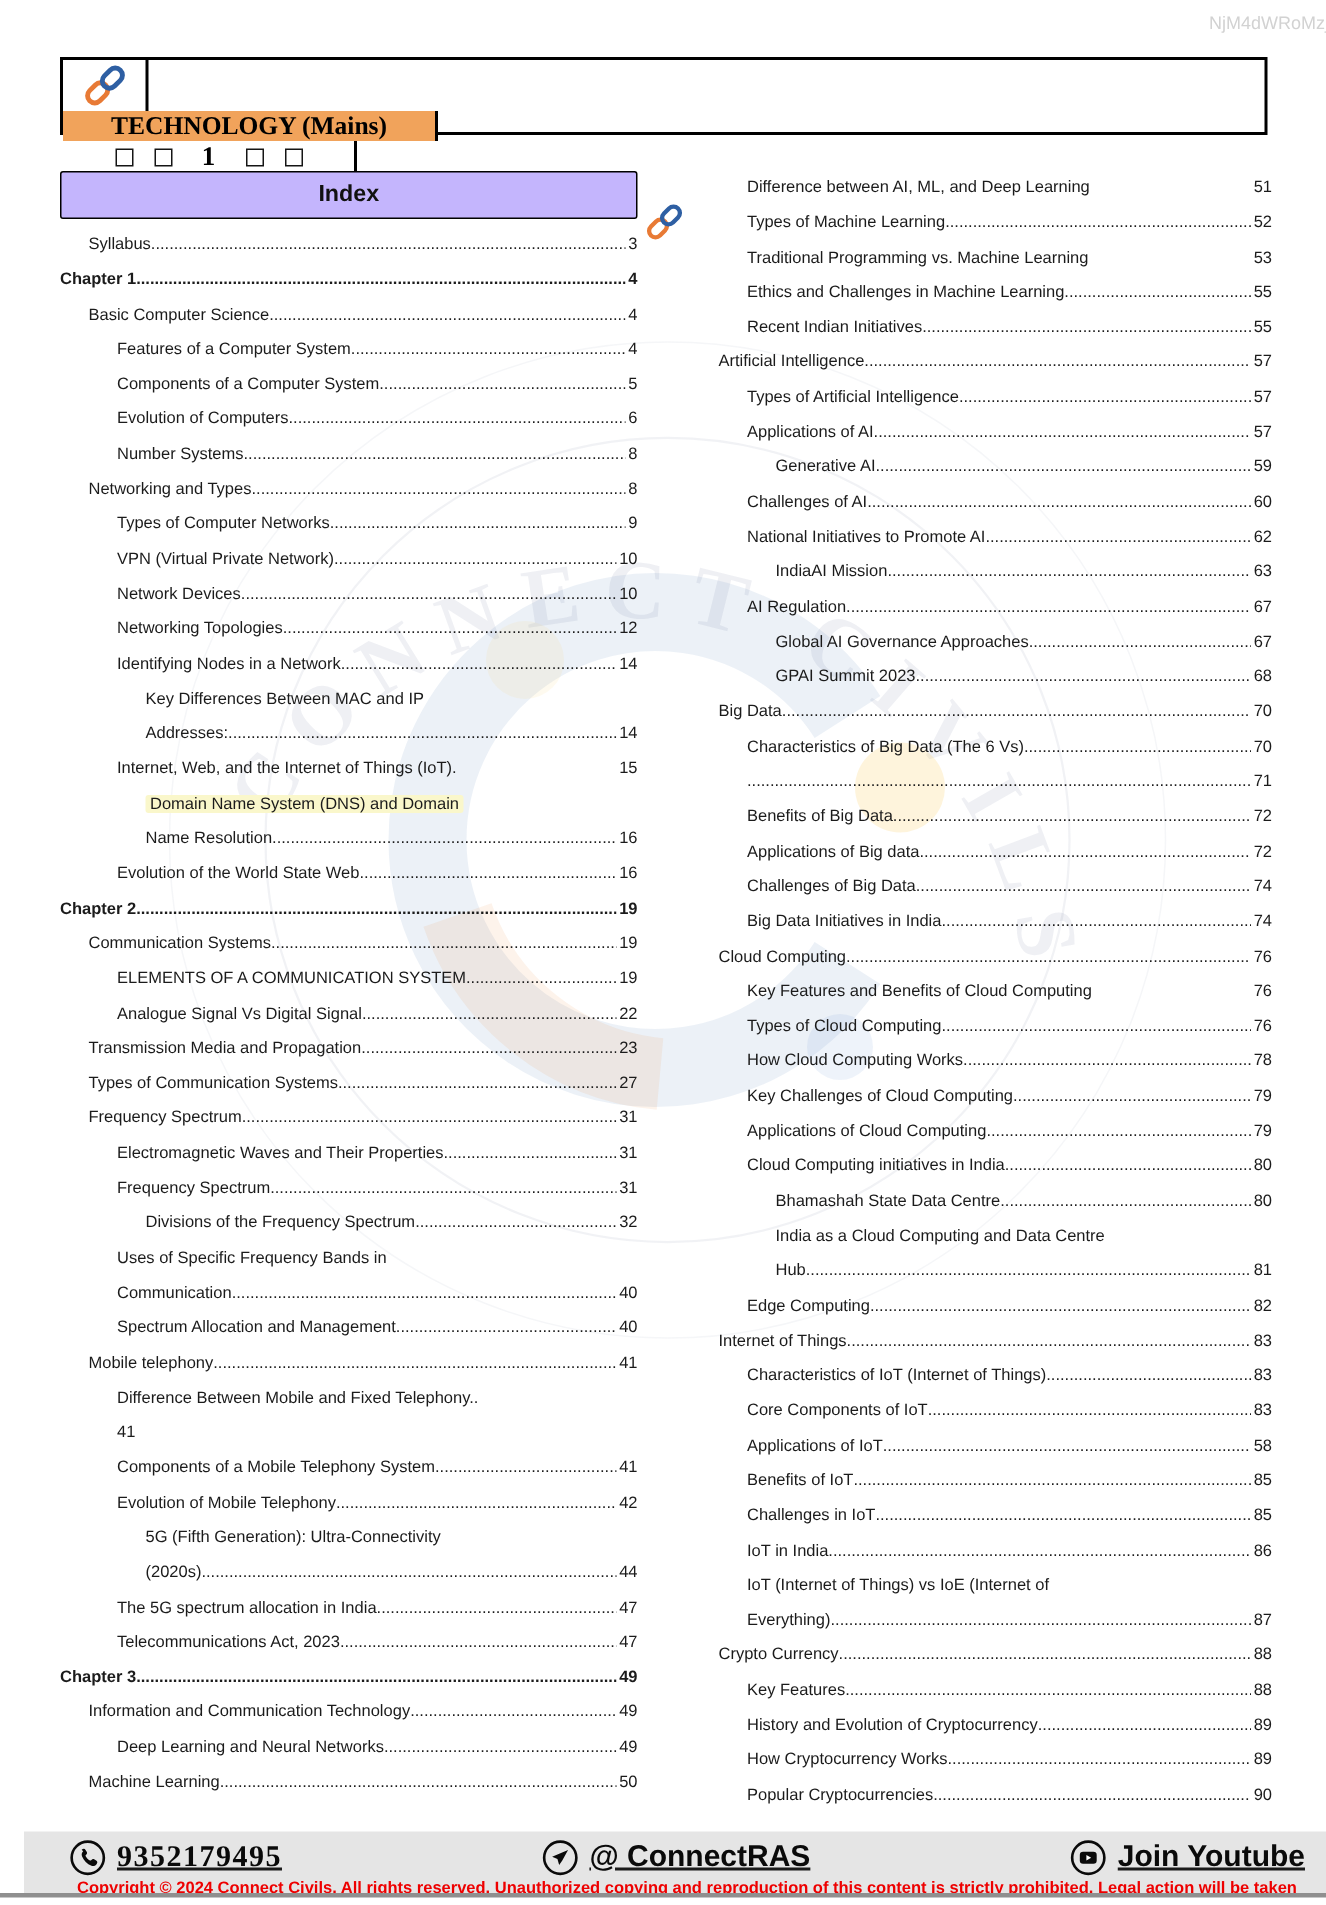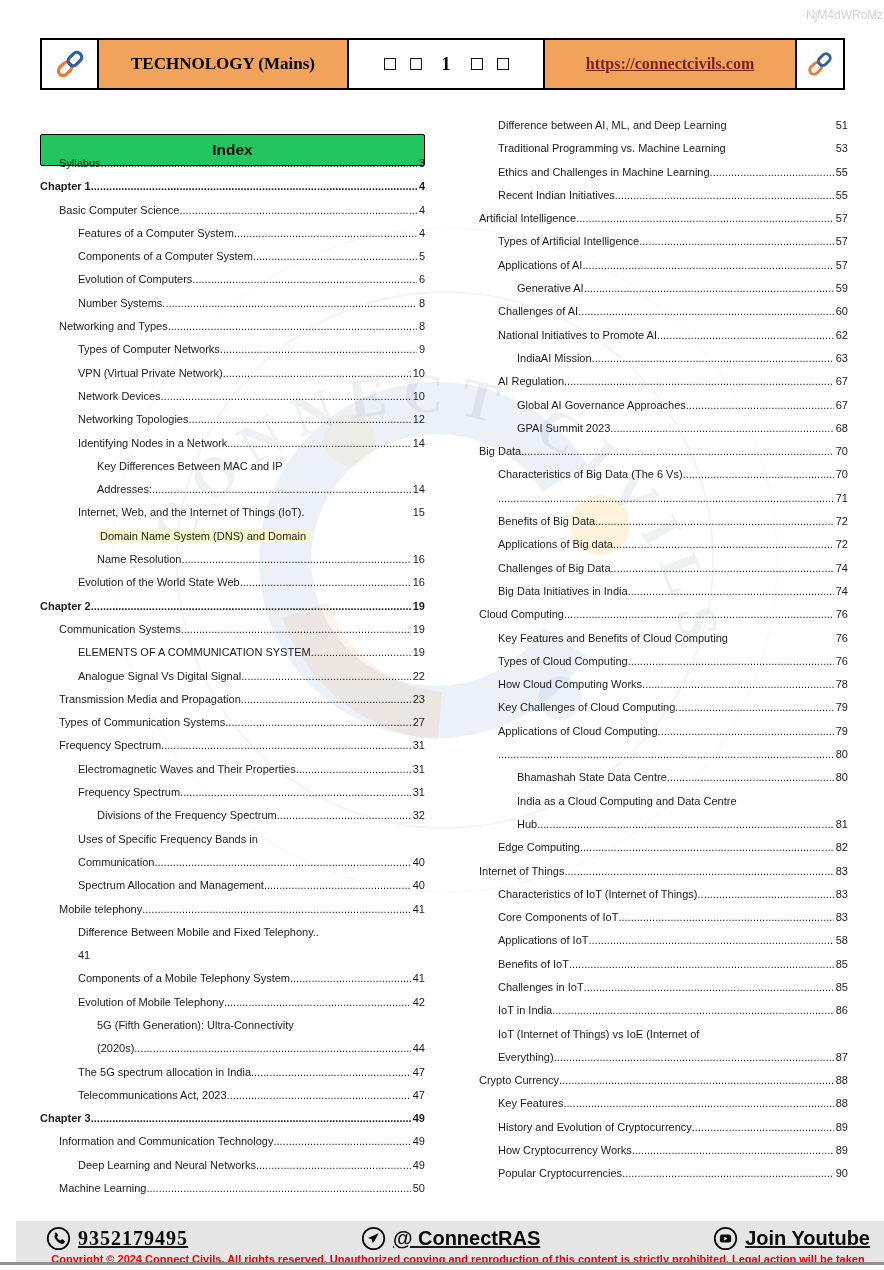--- a/index.html
+++ b/index.html
@@ -10,41 +10,41 @@
   }
   
   .wm-svg { position:absolute; left:0; top:0; pointer-events:none; }
   .wm-code {
     position:absolute; top:8px; left:806px; width:90px; overflow:hidden;
     font-size:12px; color:#d2d2d2; white-space:nowrap;
   }
   
   .hdr {
     position:absolute; left:40px; top:38px; width:805px; height:52px;
-    border:2.5px solid #000; display:flex; box-sizing:border-box; background:#fff;
+    border:2.5px solid #000; display:flex; box-sizing:border-box; background:#fff;flex-direction:column;
   }
   .hcell { box-sizing:border-box; border-right:2.5px solid #000; display:flex; align-items:center; justify-content:center; }
   .hcell:last-child { border-right:none; }
   .c-icon1 { width:57px; background:#fff; }
   .c-title { width:250px; background:#f1a35b; }
   .c-mid   { width:196px; background:#fff; }
   .c-url   { width:252px; background:#f1a35b; }
   .c-icon2 { flex:1; background:#fff; }
   .hdr-title { font-family:"Liberation Serif","DejaVu Serif",serif; font-weight:bold; font-size:17px; color:#000; }
   .hdr-url   { font-family:"Liberation Serif","DejaVu Serif",serif; font-weight:bold; font-size:16px;
                color:#7f1d1d; text-decoration:underline; }
   .sq { width:10px; height:10px; border:1.6px solid #151515; display:inline-block; background:#fff; }
   .sq.s1 { margin-right:14px; } .sq.s3 { margin-left:34px; margin-right:14px; }
   .pgnum { font-family:"Liberation Serif","DejaVu Serif",serif; font-weight:bold; font-size:18px; margin-left:20px; margin-right:20px; color:#000; }
   
   .index-box {
     position:absolute; left:40px; top:114px; width:385px; height:32px; box-sizing:border-box;
-    background:#22c55e; border:1.8px solid #000; border-radius:2px;
+    background:#c4b5fd; border:1.8px solid #000; border-radius:2px;
     display:flex; align-items:center; justify-content:center;
-    font-weight:bold; font-size:15.5px; color:#111;margin-top:20px;
+    font-weight:bold; font-size:15.5px; color:#111;
   }
   
   .col { position:absolute; font-size:11px; line-height:23.3px; color:#1b1b1b; }
   #toc-left  { left:40px;  top:152px; width:385px; }
   #toc-right { left:460px; top:114px; width:388px; }
   .entry.lv0 { padding-left:0; font-weight:bold; }
   .entry.lv1 { padding-left:19px; }
   .entry.lv2 { padding-left:38px; }
   .entry.lv3 { padding-left:57px; }
   .lline { display:flex; }
@@ -413,20 +413,27 @@
 <div id="toc-right" class="col">
     <div class="entry lv2">
       <div class="lline">
         <span class="ltext">Difference between AI, ML, and Deep Learning</span>
         <span class="dots nd"></span>
         <span class="pg">51</span>
       </div>
     </div>
     <div class="entry lv2">
       <div class="lline">
+        <span class="ltext">Types of Machine Learning</span>
+        <span class="dots"></span>
+        <span class="pg">52</span>
+      </div>
+    </div>
+    <div class="entry lv2">
+      <div class="lline">
         <span class="ltext">Traditional Programming vs. Machine Learning</span>
         <span class="dots nd"></span>
         <span class="pg">53</span>
       </div>
     </div>
     <div class="entry lv2">
       <div class="lline">
         <span class="ltext">Ethics and Challenges in Machine Learning</span>
         <span class="dots"></span>
         <span class="pg">55</span>
@@ -594,20 +601,21 @@
     </div>
     <div class="entry lv2">
       <div class="lline">
         <span class="ltext">Applications of Cloud Computing</span>
         <span class="dots"></span>
         <span class="pg">79</span>
       </div>
     </div>
     <div class="entry lv2">
       <div class="lline">
+        <span class="ltext">Cloud Computing initiatives in India</span>
         <span class="dots"></span>
         <span class="pg">80</span>
       </div>
     </div>
     <div class="entry lv3">
       <div class="lline">
         <span class="ltext">Bhamashah State Data Centre</span>
         <span class="dots"></span>
         <span class="pg">80</span>
       </div>

